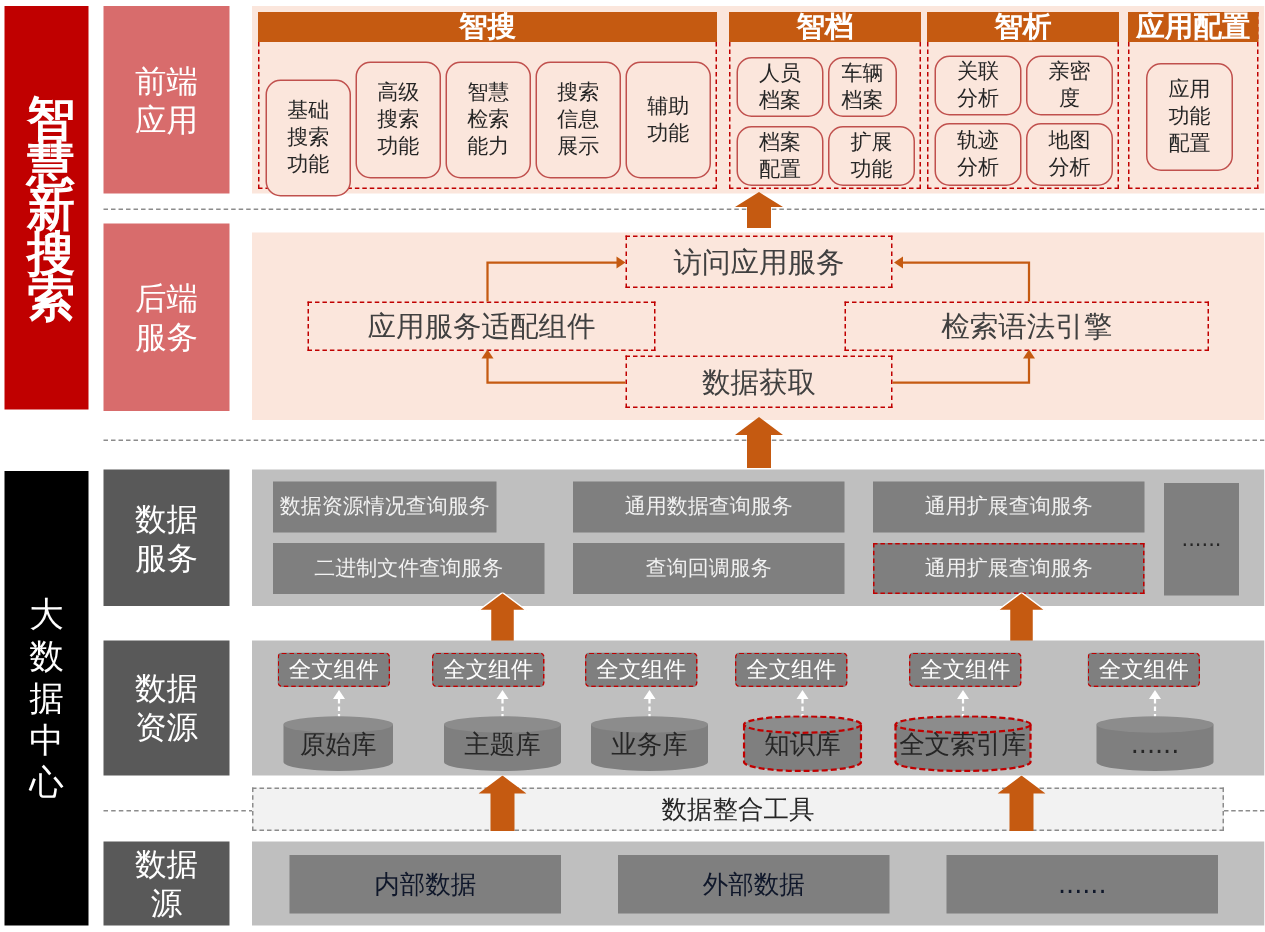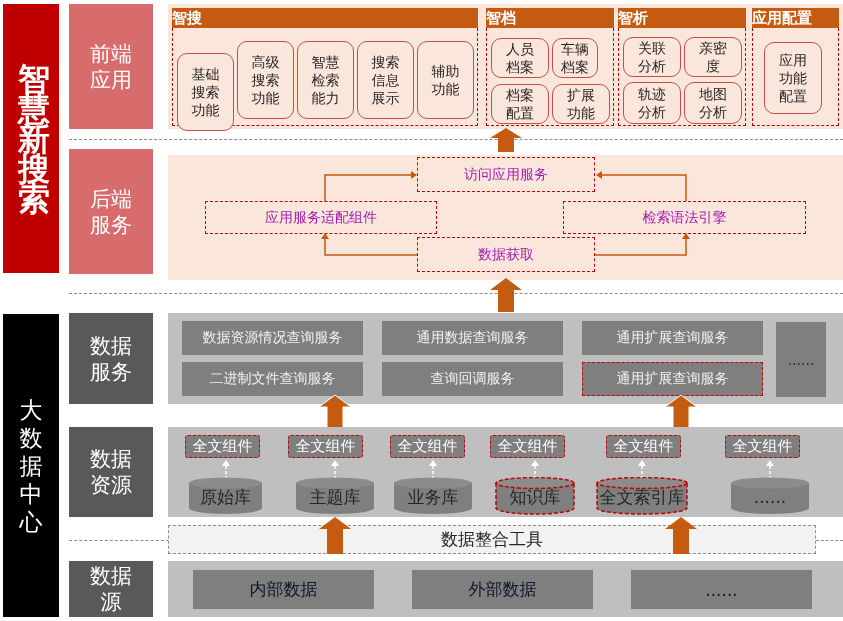--- a/index.html
+++ b/index.html
@@ -11,28 +11,28 @@
   .vtitle span { display: block; width: 26px; word-break: break-all; }
   .layer-label { display: flex; align-items: center; justify-content: center; color: #fff;
                  font-size: 21px; line-height: 26px; text-align: center; }
   .layer-label span { display: block; width: 46px; word-break: break-all; }
   .pink { background: #d86c6c; }
   .darkgray { background: #595959; }
   .panel-peach { background: #fbe6dc; }
   .panel-gray { background: #bfbfbf; }
   .dash-h { height: 0; border-top: 1.5px dashed #8c8c8c; }
   .group { border: 1.5px dashed #c00000; }
-  .group-head { background: #c55a11; color: #fff; font-weight: bold; font-size: 15px;
-                line-height: 20px; }
+  .group-head { background: #c55a11; color: #fff; font-weight: bold; font-size: 19px;
+                text-align: center; line-height: 20px; }
   .rbox { border: 1.5px solid #c0504d; border-radius: 10px; background: #fbe6dc;
           display: flex; align-items: center; justify-content: center; text-align: center;
           font-size: 14px; line-height: 18px; color: #262626; }
   .rbox span { display: block; word-break: break-all; }
   .dbox { border: 1.5px dashed #c00000; display: flex; align-items: center; justify-content: center;
-          font-size: 14px; color: #a21caf; background: #fbe6dc; }
+          font-size: 19px; color: #404040; background: #fbe6dc; }
   .svc { background: #7f7f7f; color: #f2f2f2; font-size: 14px; display: flex; align-items: center;
          justify-content: center; }
   .svc.red { border: 1.5px dashed #c00000; }
   .comp { background: #7f7f7f; color: #fff; font-size: 15px; border: 1.5px dashed #c00000;
           border-radius: 3px; display: flex; align-items: center; justify-content: center; }
   .src { background: #7f7f7f; color: #0f172a; font-size: 17px; display: flex; align-items: center;
          justify-content: center; }
 </style>
 </head>
 <body>
@@ -144,21 +144,21 @@
     <polygon points="157,78 153,84 161,84"></polygon>
     <polygon points="518,78 514,84 522,84"></polygon>
   </g>
 </svg>
 
 <svg class="abs" style="left:490px;top:278px;" width="32" height="34" viewBox="0 0 32 34">
   <polygon points="16,0 32,12 24,12 24,34 8,34 8,12 0,12" fill="#c55a11"></polygon>
 </svg>
 
 <div class="abs panel-gray" style="left:168px;top:313px;width:675px;height:91px;"></div>
-<div class="abs svc" style="left:182px;top:321px;width:181px;height:34px;">数据资源情况查询服务</div>
+<div class="abs svc" style="left:182px;top:321px;width:149px;height:34px;">数据资源情况查询服务</div>
 <div class="abs svc" style="left:382px;top:321px;width:181px;height:34px;">通用数据查询服务</div>
 <div class="abs svc" style="left:582px;top:321px;width:181px;height:34px;">通用扩展查询服务</div>
 <div class="abs svc" style="left:182px;top:362px;width:181px;height:34px;">二进制文件查询服务</div>
 <div class="abs svc" style="left:382px;top:362px;width:181px;height:34px;">查询回调服务</div>
 <div class="abs svc red" style="left:582px;top:362px;width:181px;height:34px;">通用扩展查询服务</div>
 <div class="abs svc" style="left:776px;top:322px;width:50px;height:75px;color:#262626;">......</div>
 
 <svg class="abs" style="left:319px;top:395px;" width="32" height="34" viewBox="0 0 32 34">
   <polygon points="16,0 32,12 24,12 24,34 8,34 8,12 0,12" fill="#c55a11" stroke="#fff" stroke-width="1"></polygon>
 </svg>

